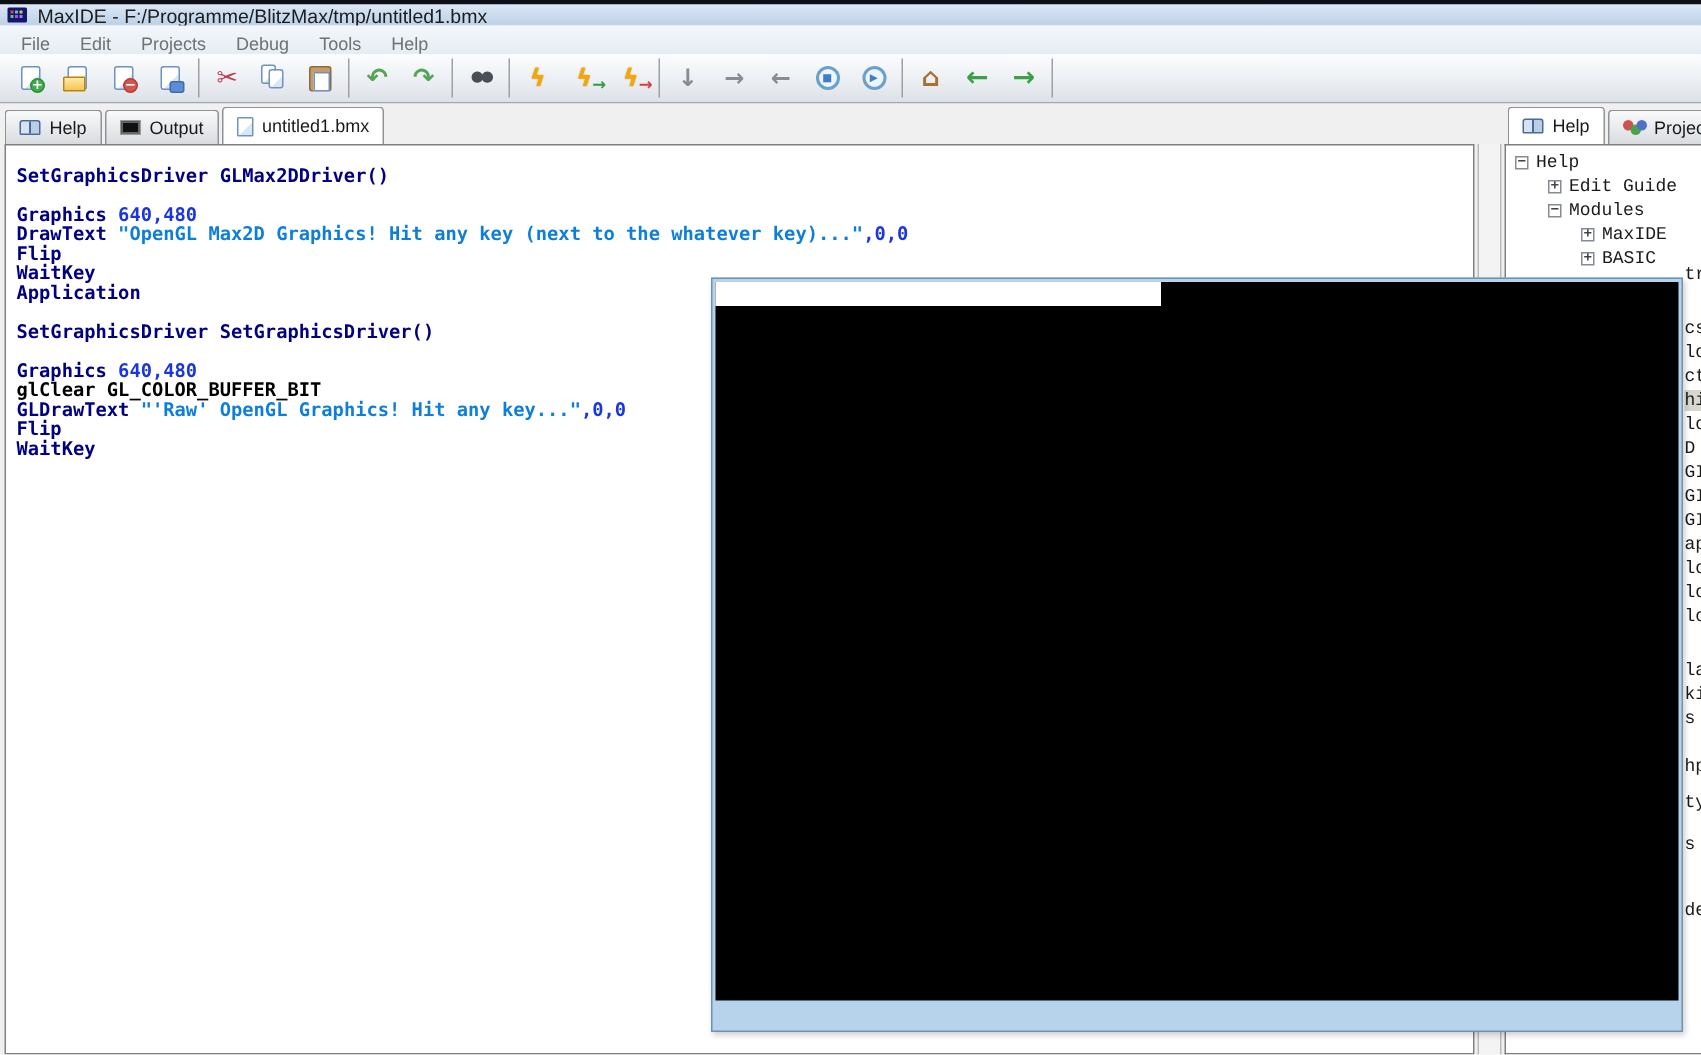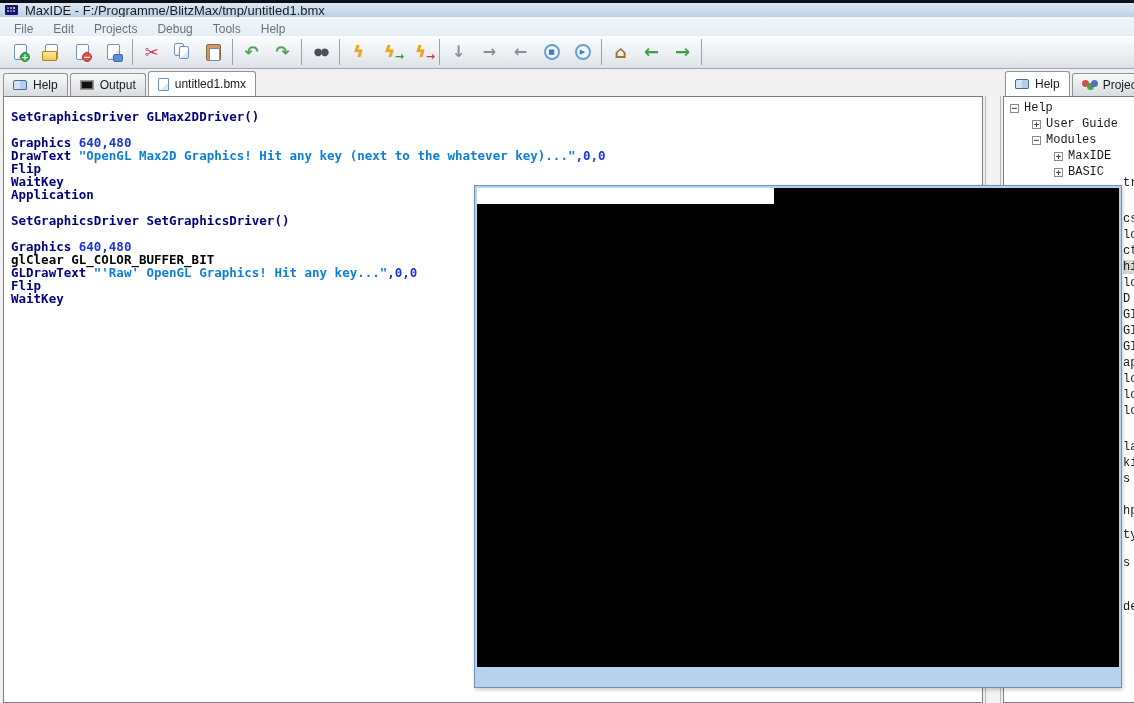--- a/index.html
+++ b/index.html
@@ -273,21 +273,21 @@
       <div class="codeline"><span class="tok-kw">Flip</span></div>
       <div class="codeline"><span class="tok-kw">WaitKey</span></div>
     </div>
 </div>
 
 <div class="editor-scrollbar"></div>
 
 <div class="tree-panel">
   <div class="tree-inner" id="tree">
       <div class="trow" style="padding-left:6px"><span class="tbox">−</span><span>Help</span></div>
-      <div class="trow" style="padding-left:28px"><span class="tbox">+</span><span>User Guide</span></div>
+      <div class="trow" style="padding-left:28px"><span class="tbox">+</span><span>Edit Guide</span></div>
       <div class="trow" style="padding-left:28px"><span class="tbox">−</span><span>Modules</span></div>
       <div class="trow" style="padding-left:50px"><span class="tbox">+</span><span>MaxIDE</span></div>
       <div class="trow" style="padding-left:50px"><span class="tbox">+</span><span>BASIC</span></div>
     </div>
   <div id="frags">
       <span class="frag" style="top:79px">tr</span>
       <span class="frag" style="top:115px">cs</span>
       <span class="frag" style="top:131px">lo</span>
       <span class="frag" style="top:147px">ct</span>
       <span class="frag sel" style="top:163px">hi</span>

